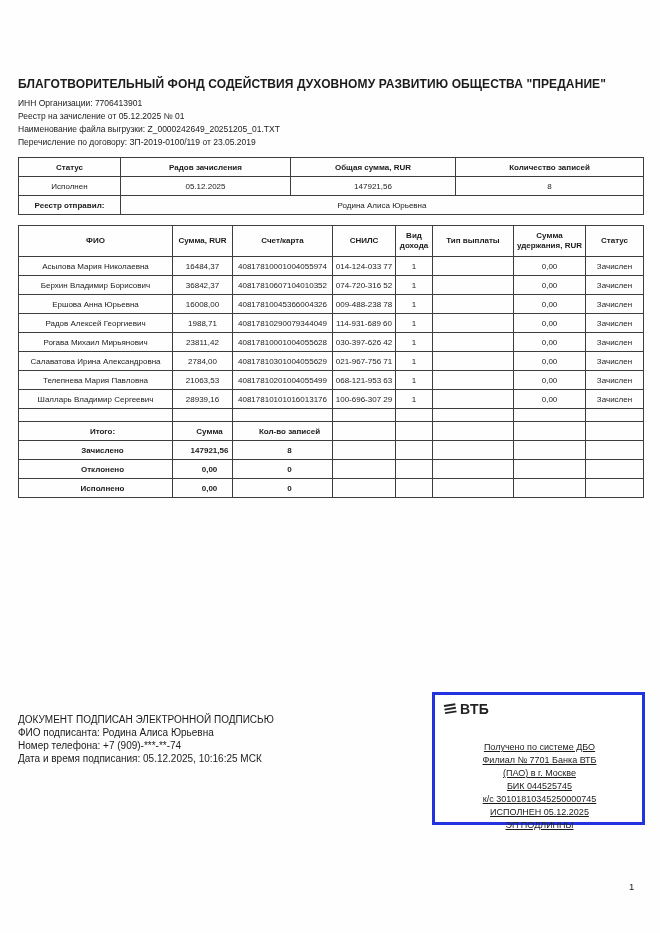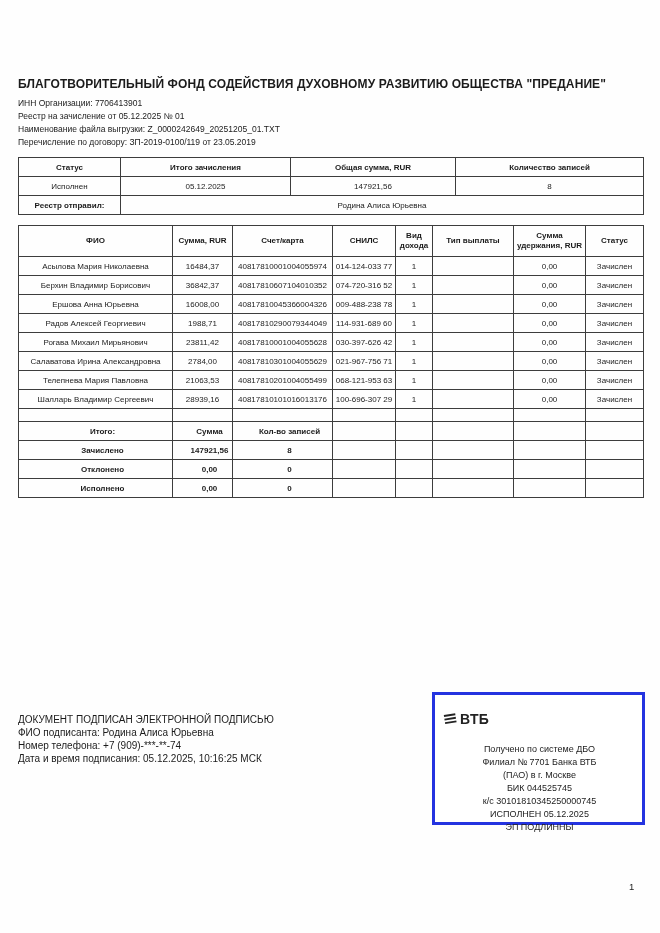--- a/index.html
+++ b/index.html
@@ -24,26 +24,26 @@
   .main-table thead th { font-weight:bold; height:28px; line-height:10px; }
   .main-table tbody td { height:16px; white-space:nowrap; }
   .main-table .spacer td { height:10px; }
   .main-table .totals td { font-weight:bold;padding-left:16px; }
 
   .signature { position:absolute; left:18px; top:697px; font-size:10px; line-height:13px;margin-top:16px; }
 
   .stamp {
     position:absolute; left:432px; top:692px; width:213px; height:133px;
     box-sizing:border-box; border:3px solid #2433e0; background:#fff;
-    padding:16px 6px 0 8px;
+    padding:6px 6px 0 8px;
   }
   .stamp-logo { display:flex; align-items:flex-start; gap:1px; height:18px; }
   .stamp-logo svg { margin-top:2px; }
   .stamp-logo-text { font-size:14px; font-weight:bold; letter-spacing:0.3px; color:#222; line-height:16px; }
-  .stamp-lines { margin-top:14px; }
+  .stamp-lines { margin-top:22px;text-decoration:underline; }
   .stamp-line { text-align:center; font-size:9px; line-height:13px; color:#222; }
 
   .page-number { position:absolute; left:629px; top:881px; font-size:9.5px; }
 </style>
 </head>
 <body>
 
 <div class="page">
   <div class="content">
 
@@ -56,21 +56,21 @@
     <table class="summary-table">
       <colgroup>
           <col style="width:102px">
           <col style="width:170px">
           <col style="width:165px">
           <col style="width:188px">
         </colgroup>
       <tbody>
           <tr>
         <th>Статус</th>
-        <th>Итого зачисления</th>
+        <th>Радов зачисления</th>
         <th>Общая сумма, RUR</th>
         <th>Количество записей</th>
       </tr>
       <tr>
         <td>Исполнен</td>
         <td>05.12.2025</td>
         <td>147921,56</td>
         <td>8</td>
       </tr>
       <tr>

